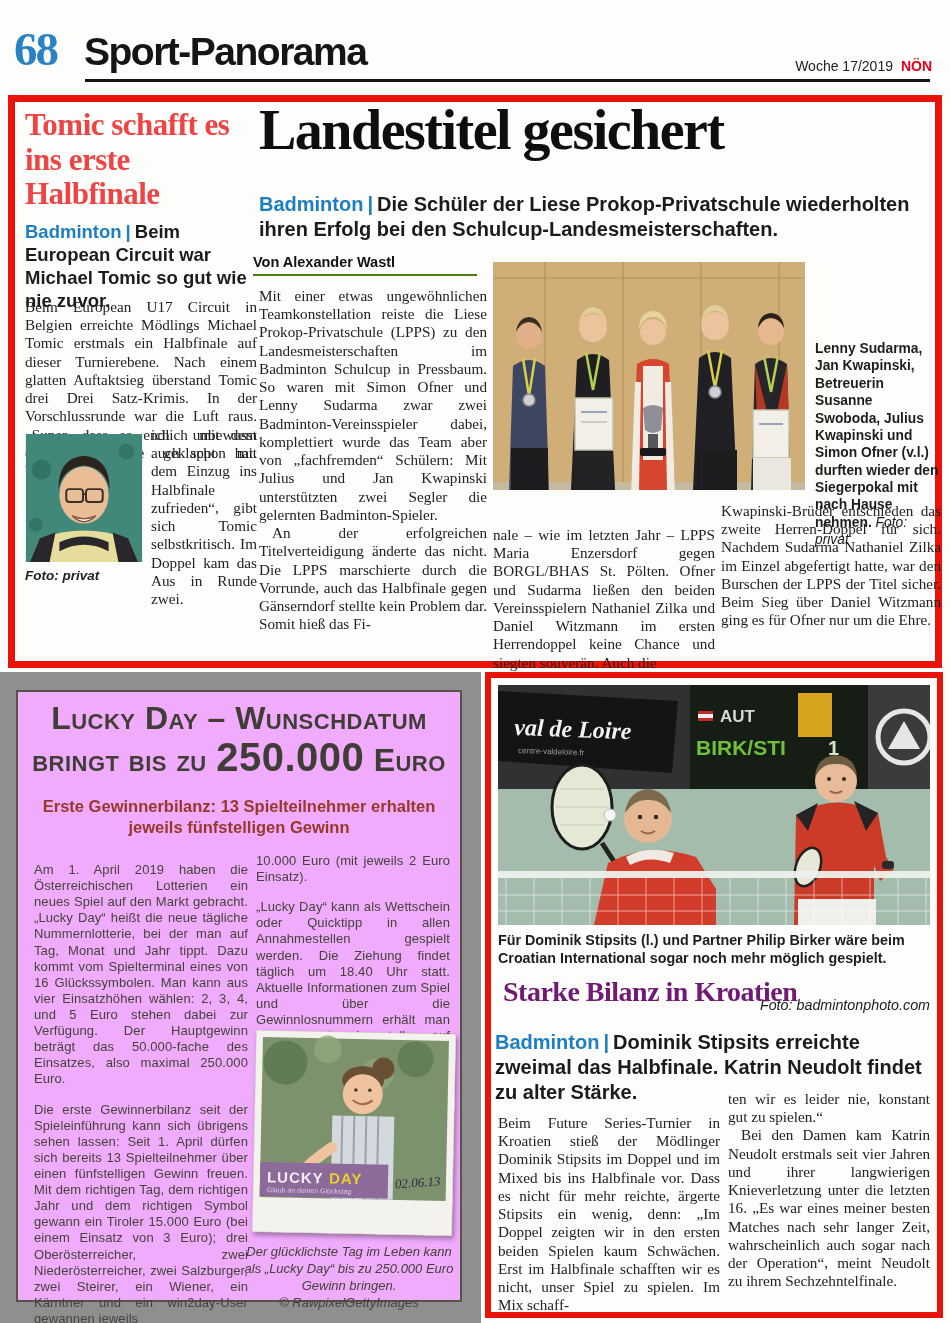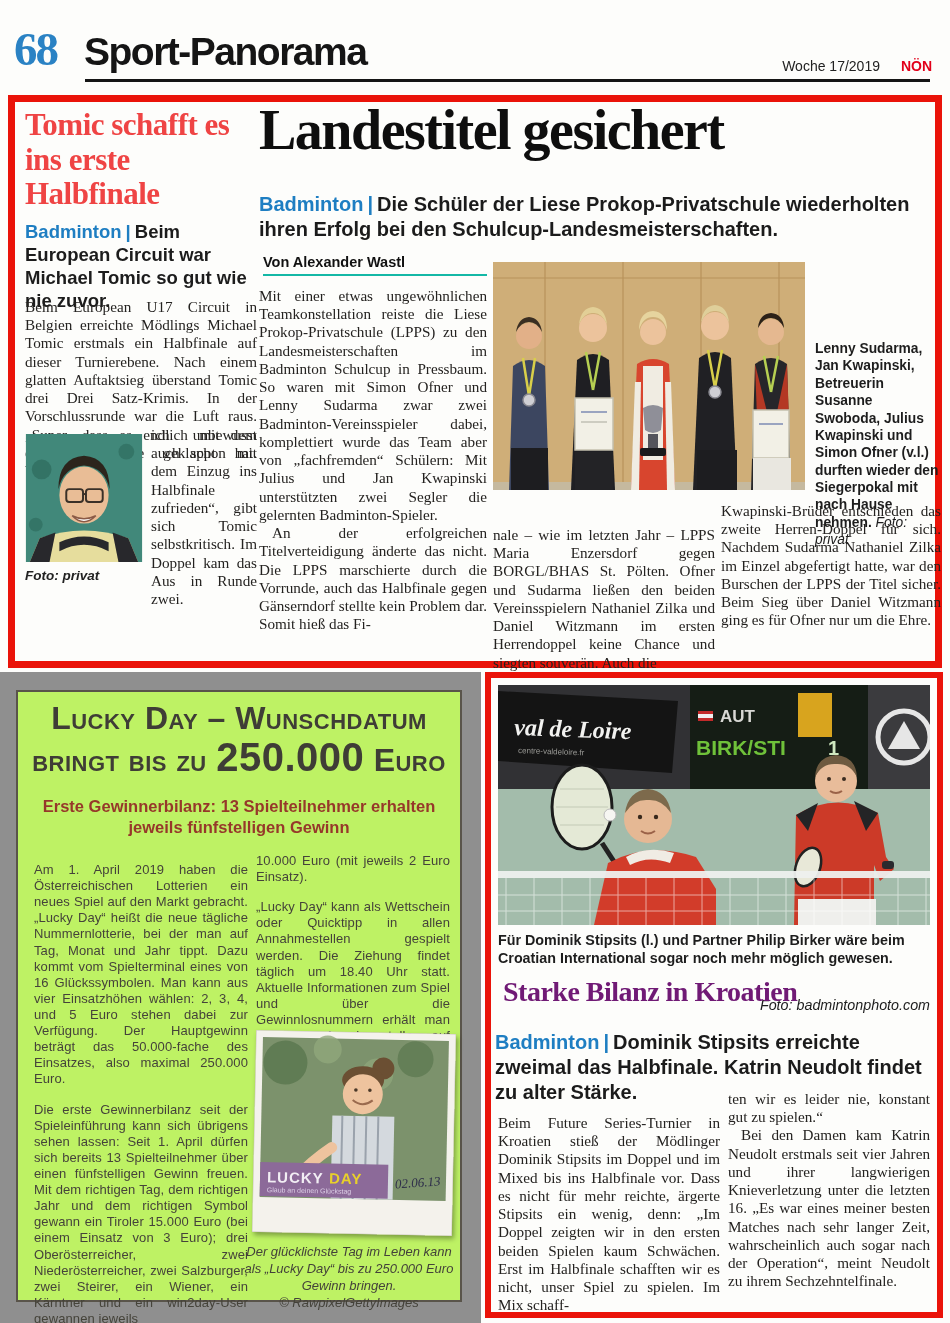--- a/index.html
+++ b/index.html
@@ -7,21 +7,21 @@
     width:950px;height:1323px;position:relative;background:#fdfdfb;
     font-family:"Liberation Sans",sans-serif;color:#1a1a1a;overflow:hidden;
   }
   [data-interactable]{cursor:default;}
 
   
   .page-num{position:absolute;left:14px;top:22px;font-size:47px;font-weight:bold;color:#2a82c4;letter-spacing:-2px;}
   .section-title{position:absolute;left:84px;top:30px;font-size:39px;font-weight:bold;color:#151515;letter-spacing:-1.5px;}
   .header-rule{position:absolute;left:85px;top:79px;width:845px;height:3px;background:#151515;}
   .issue-line{position:absolute;right:18px;top:58px;font-size:14px;color:#222;}
-  .issue-line .brand{color:#e2001a;font-weight:bold;margin-left:17px;}
+  .issue-line .brand{color:#e2001a;font-weight:bold;margin-left:4px;}
 
   
   .serif{font-family:"Liberation Serif",serif;}
   .kicker{color:#1e7ec2;font-weight:bold;}
   .pipe{color:#1e7ec2;font-weight:bold;padding:0 4px;}
   .bodytext{font-family:"Liberation Serif",serif;font-size:15.2px;line-height:1.2;text-align:justify;color:#242220;}
   .credit{font-style:italic;}
 
   
   .frame-top{position:absolute;left:8px;top:95px;width:934px;height:573px;border:7px solid #ea1309;background:#fdfdfb;box-sizing:border-box;}
@@ -30,33 +30,33 @@
   .tomic-title{left:10px;top:6px;width:230px;font-size:31px;line-height:1.12;font-weight:600;letter-spacing:-0.5px;color:#ef4444;}
   .tomic-lead{left:10px;top:118px;width:232px;font-size:18.5px;line-height:1.25;font-weight:bold;color:#1c1c1c;}
   .tomic-body1{left:10px;top:196px;width:232px;}
   .tomic-photo{left:10px;top:332px;width:118px;height:128px;}
   .tomic-photo svg{display:block;}
   .tomic-photo-credit{left:10px;top:466px;width:120px;font-size:13.5px;font-style:italic;font-weight:bold;color:#222;}
   .tomic-body2{left:136px;top:324px;width:106px;}
 
   .main-title{left:244px;top:0px;width:672px;font-size:56px;line-height:1.0;font-weight:600;letter-spacing:-1.5px;color:#0e0e0e;}
   .main-lead{left:244px;top:90px;width:676px;font-size:20px;line-height:1.26;font-weight:bold;color:#1b1b1b;}
-  .main-byline{left:248px;top:152px;width:224px;font-size:14.5px;font-weight:bold;border-bottom:2px solid #14b8a6;padding-bottom:4px;color:#111;}
+  .main-byline{left:238px;top:152px;width:224px;font-size:14.5px;font-weight:bold;border-bottom:2px solid #4d7c0f;padding-bottom:4px;color:#111;}
   .main-col1{left:244px;top:185px;width:228px;}
   .main-col1 .p2{text-indent:13px;}
   .main-photo{left:478px;top:160px;width:312px;height:228px;}
   .main-photo svg{display:block;}
   .main-caption{left:800px;top:238px;width:126px;font-size:13.8px;line-height:1.26;font-weight:bold;color:#1d1d1d;}
   .main-caption .credit{font-weight:normal;}
   .main-col2{left:478px;top:400px;width:222px;margin-top:24px;}
   .main-col3{left:706px;top:400px;width:220px;}
 
   
   .grey-zone{position:absolute;left:0;top:672px;width:481px;height:651px;background:#8f8f8f;}
-  .ad-box{position:absolute;left:16px;top:18px;width:446px;height:612px;background:#bef264;border:2px solid #59544a;box-sizing:border-box;}
+  .ad-box{position:absolute;left:16px;top:18px;width:446px;height:612px;background:#f0abfc;border:2px solid #59544a;box-sizing:border-box;}
   .ad-box > *{position:absolute;}
   .ad-title{left:0;top:10px;width:100%;text-align:center;font-variant:small-caps;font-weight:bold;color:#3f3d36;font-size:32px;line-height:1.05;letter-spacing:0.5px;}
   .ad-title .big{font-size:40px;font-variant:normal;}
   .ad-subtitle{left:14px;top:104px;width:414px;text-align:center;font-weight:bold;font-size:16.5px;line-height:1.25;color:#96382a;}
   .ad-body{font-size:13px;line-height:1.24;text-align:justify;color:#45433a;letter-spacing:0.1px;}
   .ad-col1{left:16px;top:152px;width:214px;margin-top:18px;}
   .ad-col2{left:238px;top:161px;width:194px;}
   .ad-body p{margin:0 0 14px 0;}
   .ad-photo{left:236px;top:340px;width:200px;height:202px;transform:rotate(1.2deg);box-shadow:2px 3px 5px rgba(0,0,0,0.35);}
   .ad-photo svg{display:block;}
@@ -300,21 +300,21 @@
           <line x1="344" y1="193" x2="344" y2="240"></line>
           <line x1="372" y1="193" x2="372" y2="240"></line>
           <line x1="400" y1="193" x2="400" y2="240"></line>
           <line x1="428" y1="193" x2="428" y2="240"></line>
         <line x1="0" y1="210" x2="432" y2="210"></line>
           <line x1="0" y1="226" x2="432" y2="226"></line>
       </g>
     </svg>
   </div>
   <div class="kro-caption" data-interactable="false">
-    <span data-interactable="false">Für Dominik Stipsits (l.) und Partner Philip Birker wäre beim Croatian International sogar noch mehr möglich gewesen.</span>
+    <span data-interactable="false">Für Dominik Stipsits (l.) und Partner Philip Birker wäre beim Croatian International sogar noch mehr möglich gespielt.</span>
     <span class="credit" data-interactable="false">Foto: badmintonphoto.com</span>
   </div>
   <div class="kro-title serif" data-interactable="false">Starke Bilanz in Kroatien</div>
   <div class="kro-lead" data-interactable="false">
     <span class="kicker" data-interactable="false">Badminton</span><span class="pipe" data-interactable="false">|</span><span data-interactable="false">Dominik Stipsits erreichte zweimal das Halbfinale. Katrin Neudolt findet zu alter Stärke.</span>
   </div>
   <div class="kro-col1 bodytext" data-interactable="false">Beim Future Series-Turnier in Kroatien stieß der Mödlinger Dominik Stipsits im Doppel und im Mixed bis ins Halbfinale vor. Dass es nicht für mehr reichte, ärgerte Stipsits ein wenig, denn: „Im Doppel zeigten wir in den ersten beiden Spielen kaum Schwächen. Erst im Halbfinale schafften wir es nicht, unser Spiel zu spielen. Im Mix schaff-</div>
   <div class="kro-col2 bodytext" data-interactable="false">
     <div data-interactable="false">ten wir es leider nie, konstant gut zu spielen.“</div>
     <div class="p2" data-interactable="false">Bei den Damen kam Katrin Neudolt erstmals seit vier Jahren und ihrer langwierigen Knieverletzung unter die letzten 16. „Es war eines meiner besten Matches nach sehr langer Zeit, wahrscheinlich auch sogar nach der Operation“, meint Neudolt zu ihrem Sechzehntelfinale.</div>

